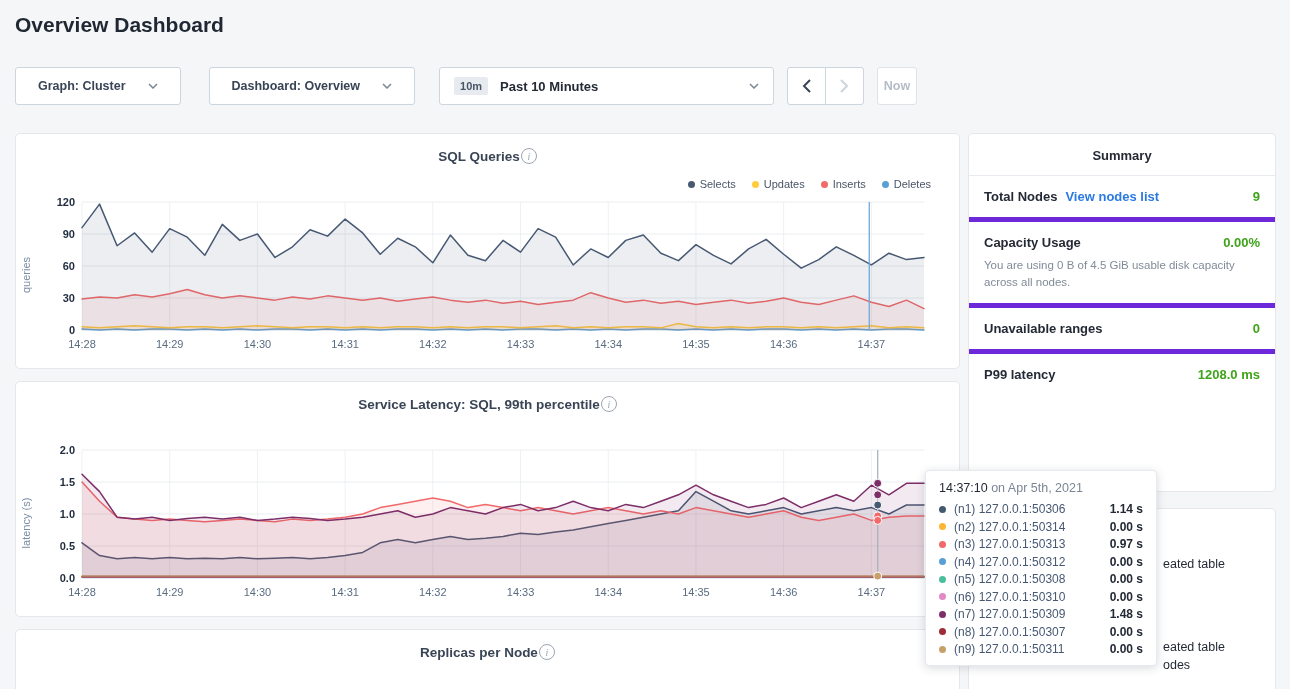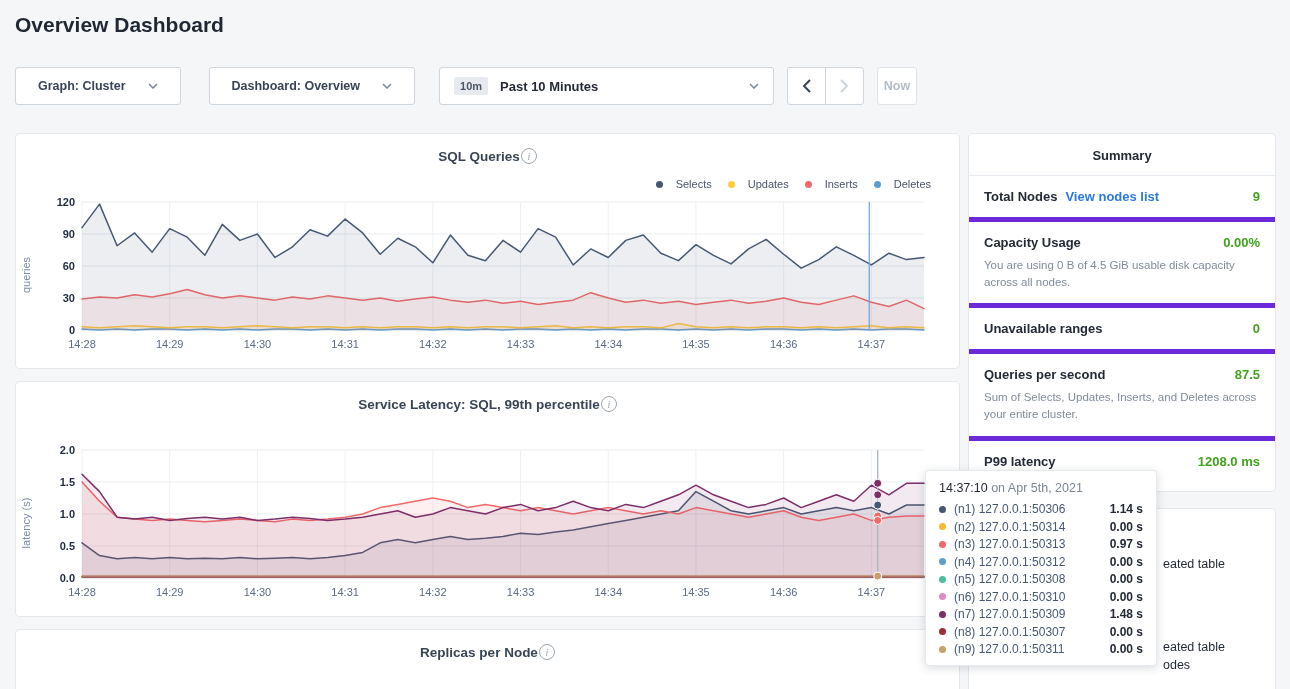--- a/index.html
+++ b/index.html
@@ -28,21 +28,21 @@
   .card{position:absolute;background:#fff;border:1px solid #e4e8ec;border-radius:5px}
   .card-sql{left:15px;top:133px;width:945px;height:236px}
   .card-lat{left:15px;top:381px;width:945px;height:236px}
   .card-rep{left:15px;top:629px;width:945px;height:120px}
   .summary-card{left:968px;top:133px;width:308px;height:359px}
   .events-card{left:968px;top:508px;width:308px;height:200px}
 
   .chart-title{position:absolute;top:14px;left:0;width:100%;display:flex;justify-content:center;align-items:center;gap:1px;font-size:13.5px;font-weight:700;color:#394455}
   .info-icon{width:16px;height:16px;border:1px solid #9aa5b1;border-radius:50%;display:inline-flex;align-items:center;justify-content:center;font-size:10px;color:#9aa5b1;font-style:italic;font-family:"Liberation Serif",serif;font-weight:400}
   .legend{position:absolute;top:44px;right:28px;display:flex;gap:16px;align-items:center}
-  .legend-item{display:flex;align-items:center;gap:13px;font-size:11px;color:#4a5568}
+  .legend-item{display:flex;align-items:center;gap:5px;font-size:11px;color:#4a5568}
   .legend-dot{width:7px;height:7px;border-radius:50%;display:inline-block}
   .ylabel{position:absolute;left:-25px;top:135px;width:70px;text-align:center;transform:rotate(-90deg);font-size:11px;color:#7b8ca5}
   .chart-svg{position:absolute;left:20px;top:58px}
   svg text.ytick{font-family:"Liberation Sans",sans-serif;font-size:11px;font-weight:700;fill:#1f2b3d}
   svg text.xtick{font-family:"Liberation Sans",sans-serif;font-size:11px;fill:#5a6b82}
 
   
   .sum-header{padding:14px 15px 12px;text-align:center;font-size:13px;font-weight:700;border-bottom:1px solid #e8ebef}
   .sum-row{padding:13px 15px;border-bottom:5px solid #6d28d9;font-size:13px}
   .sum-line{display:flex;align-items:center}
@@ -267,27 +267,20 @@
       <div class="sum-line">
         <span class="sum-label">Capacity Usage</span>
         <span class="sum-value">0.00%</span>
       </div>
       <p class="sum-desc">You are using 0 B of 4.5 GiB usable disk capacity across all nodes.</p>
     </div>
     <div class="sum-row sum-line">
       <span class="sum-label">Unavailable ranges</span>
       <span class="sum-value">0</span>
     </div>
-    <div class="sum-row">
-      <div class="sum-line">
-        <span class="sum-label">Queries per second</span>
-        <span class="sum-value">87.5</span>
-      </div>
-      <p class="sum-desc">Sum of Selects, Updates, Inserts, and Deletes across your entire cluster.</p>
-    </div>
     <div class="sum-row sum-line">
       <span class="sum-label">P99 latency</span>
       <span class="sum-value">1208.0 ms</span>
     </div>
   </aside>
 
   <aside class="card events-card">
     <div class="events-fragments">
         <div>eated table</div>
         <div>eated table</div>

